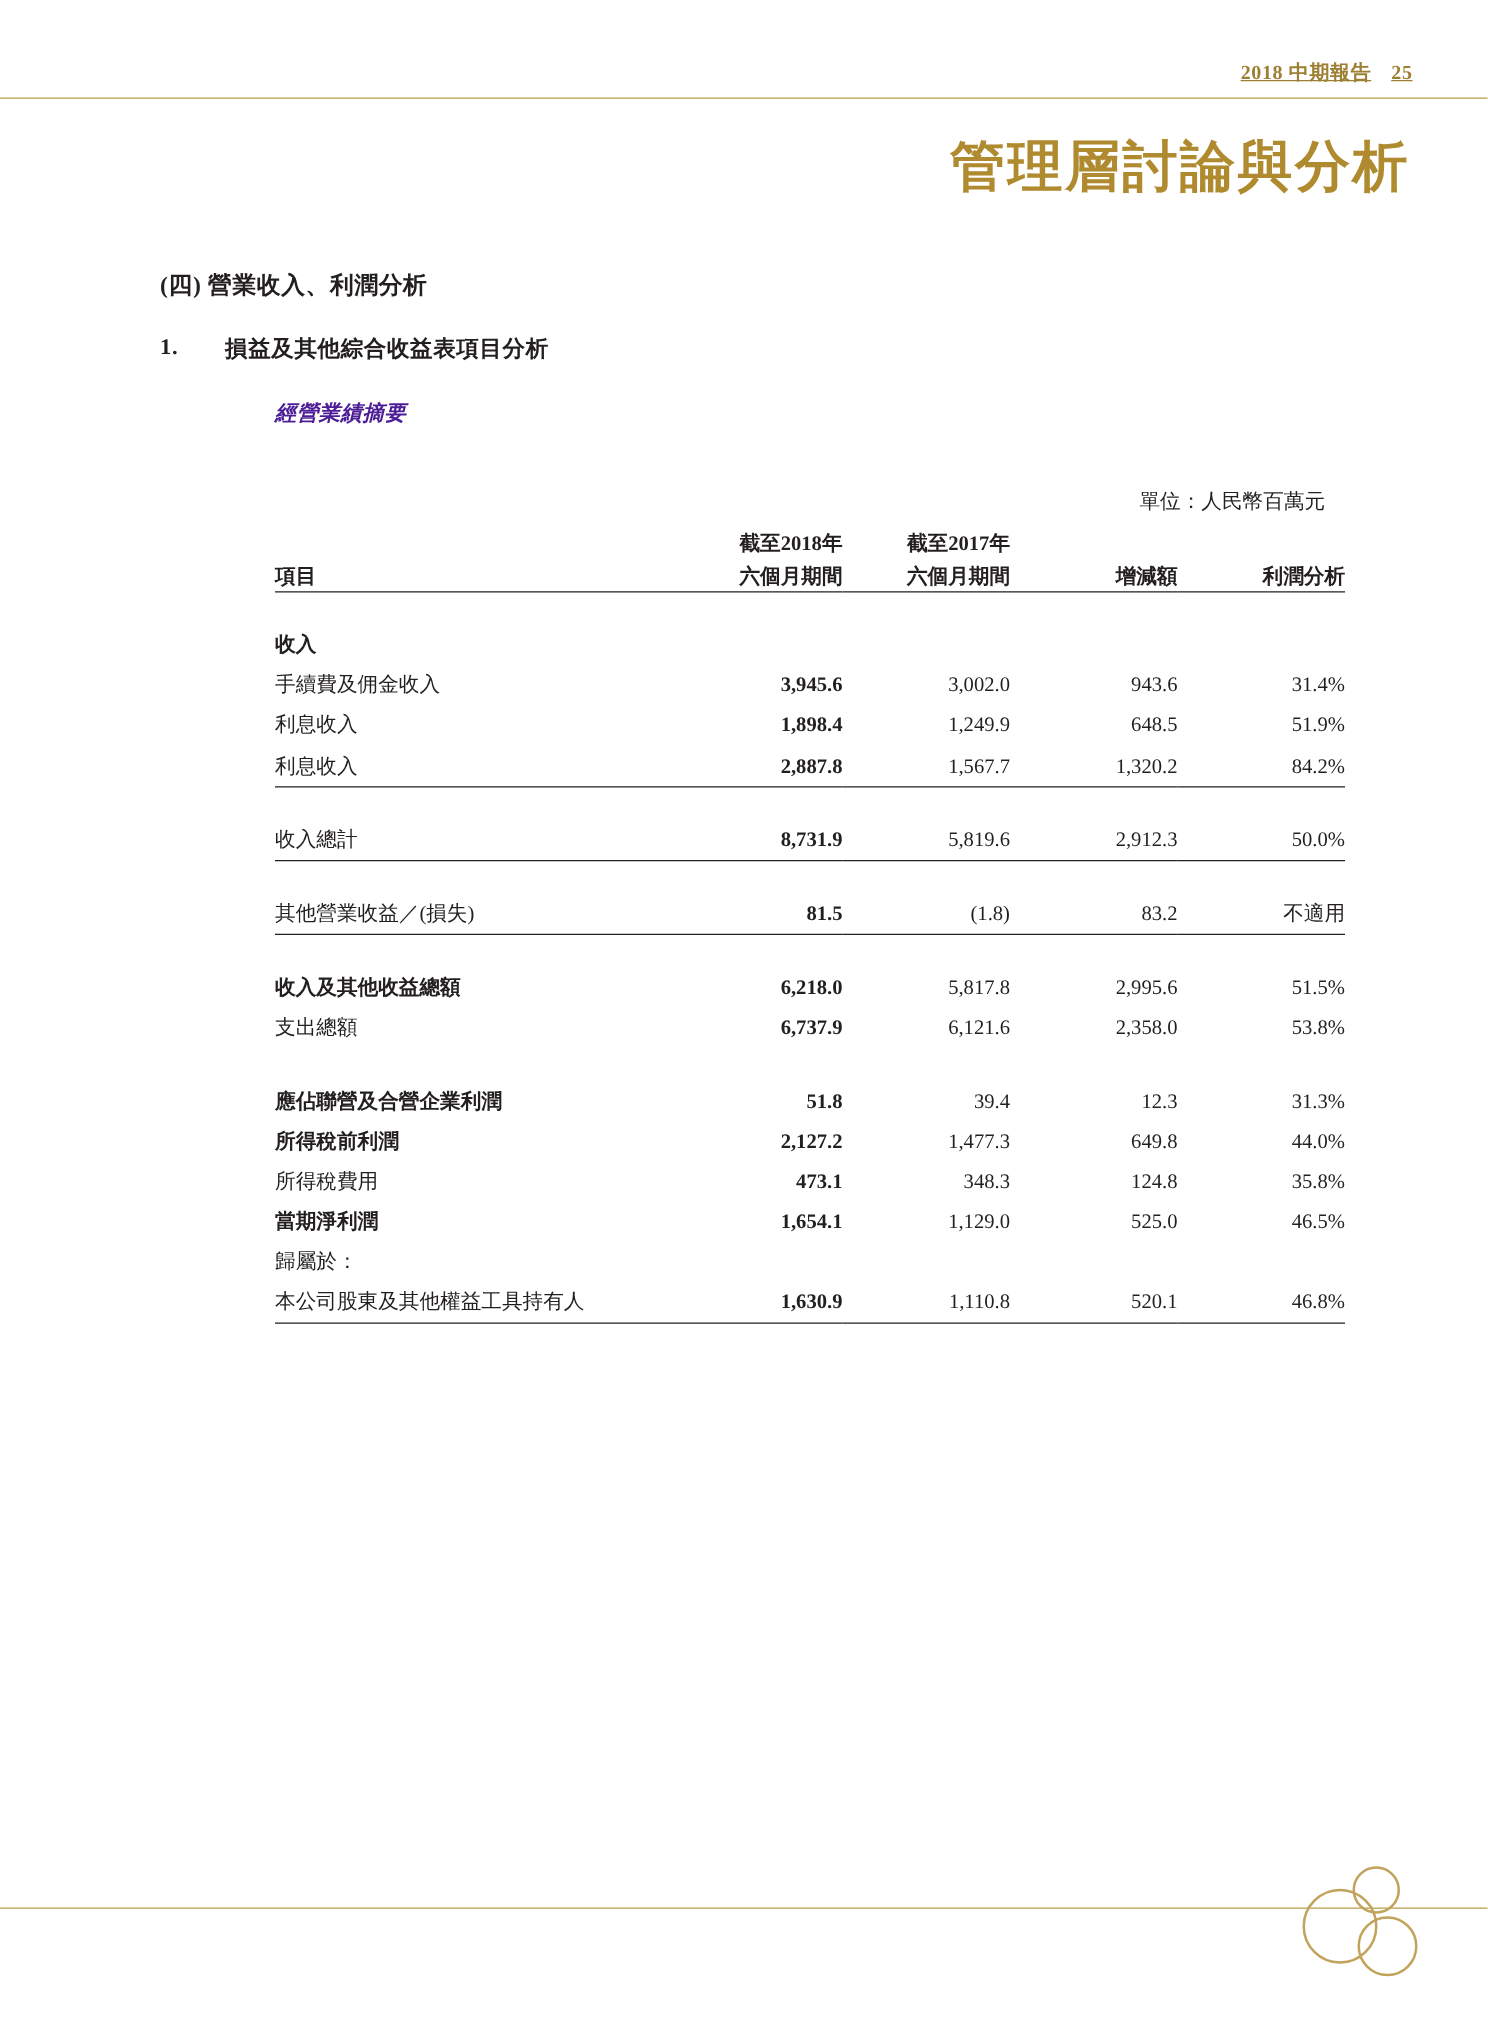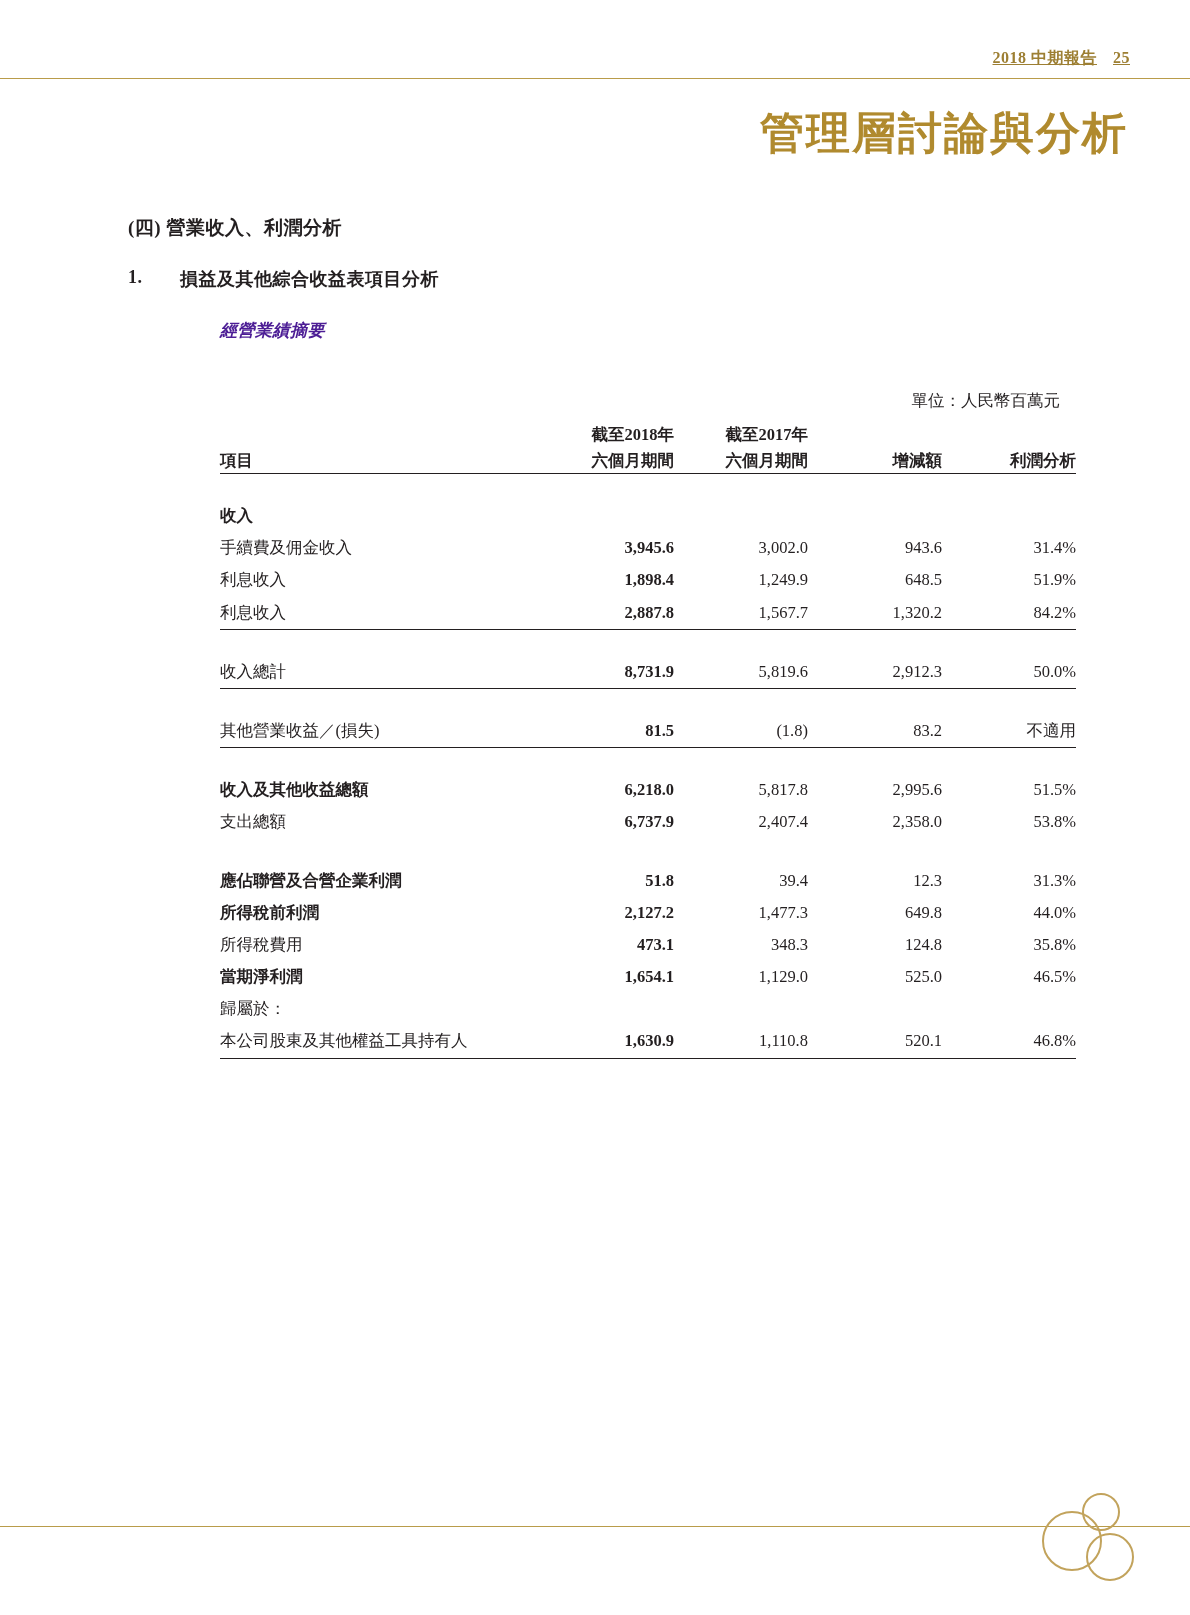--- a/index.html
+++ b/index.html
@@ -300,21 +300,21 @@
         <tr class="data">
           <td class="lbl b">收入及其他收益總額</td>
           <td class="val b">6,218.0</td>
           <td class="val">5,817.8</td>
           <td class="val">2,995.6</td>
           <td class="val">51.5%</td>
         </tr>
         <tr class="data">
           <td class="lbl">支出總額</td>
           <td class="val b">6,737.9</td>
-          <td class="val">2,407.4</td>
+          <td class="val">6,121.6</td>
           <td class="val">2,358.0</td>
           <td class="val">53.8%</td>
         </tr>
 
         <tr class="spacer-row">
             <td colspan="5"></td>
           </tr>
 
         <tr class="data">
           <td class="lbl b">應佔聯營及合營企業利潤</td>

